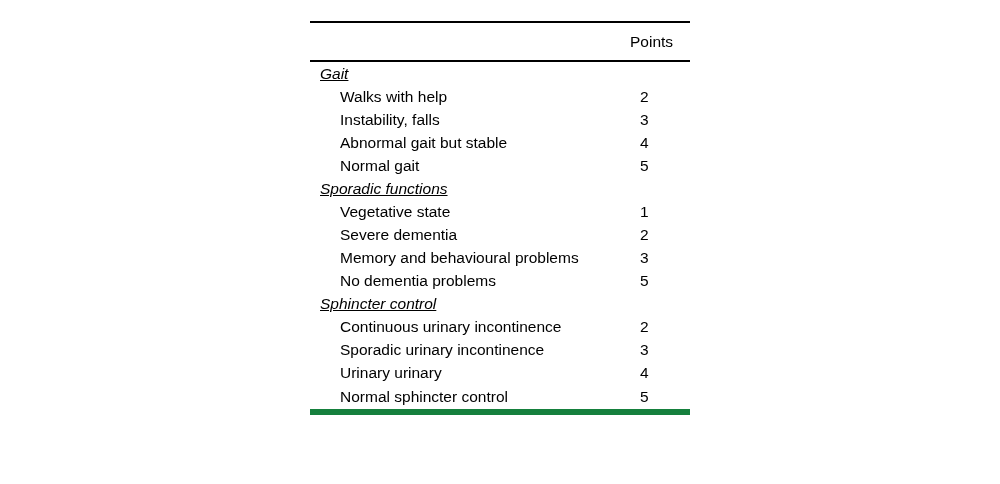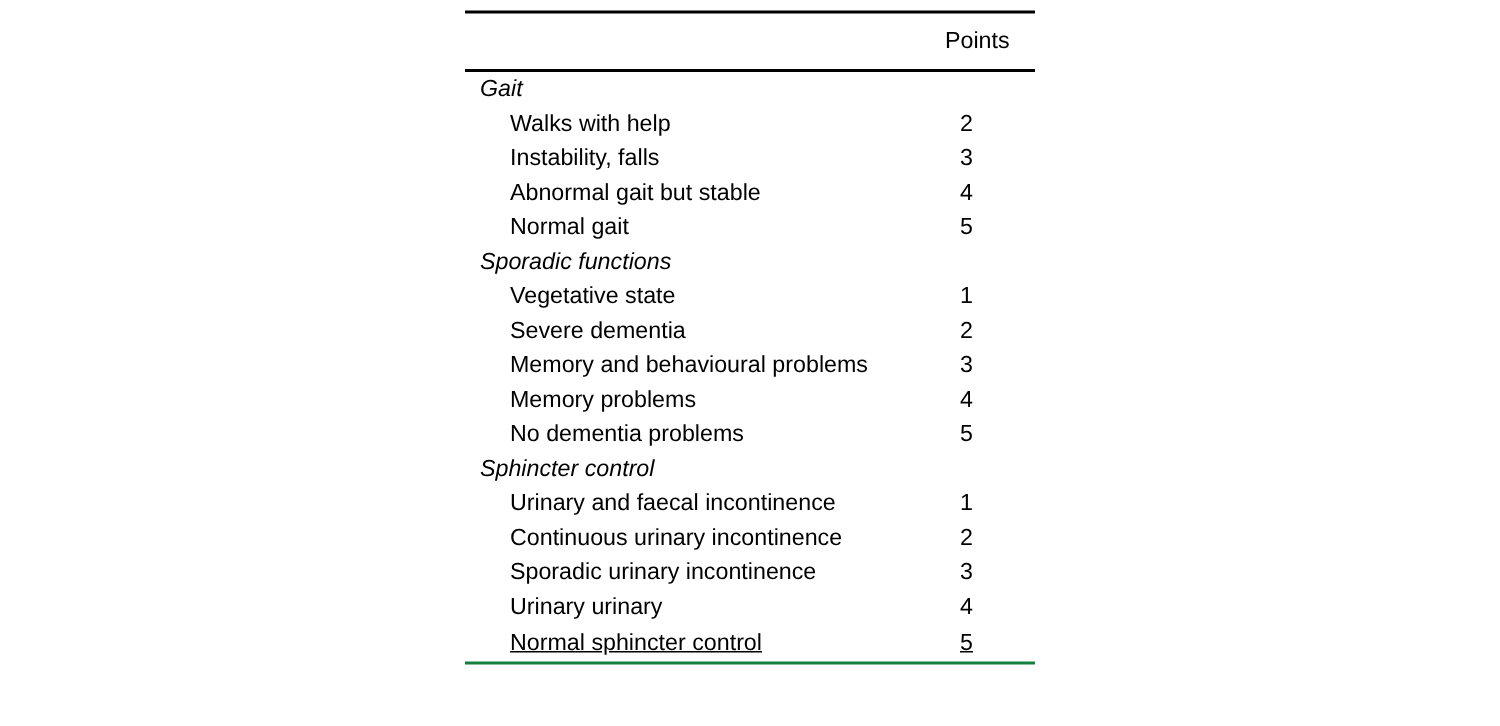--- a/index.html
+++ b/index.html
@@ -13,21 +13,21 @@
     height: 484px;
     font-family: "Liberation Sans", sans-serif;
     color: #000000;
     overflow: hidden;
     position: relative;
   }
 
   #table-wrap {
     position: absolute;
     left: 310px;
-    top: 7px;
+    top: 21px;
     width: 380px;
   }
 
   table.scale-table {
     border-collapse: collapse;
     width: 380px;
     table-layout: fixed;
     font-size: 15.5px;
     line-height: 1;
   }
@@ -57,37 +57,37 @@
     padding: 0;
     height: 23px;
     vertical-align: middle;
     border: 0;
   }
 
   td.section-label {
     font-style: italic;
     padding-left: 10px;
     white-space: nowrap;
+    text-decoration: underline;
   }
 
   td.item-label {
     padding-left: 30px;
     white-space: nowrap;
   }
 
   td.points-cell {
     padding-left: 10px;
     text-align: left;
     white-space: nowrap;
   }
 
   tbody tr.last-row td {
-    border-bottom: 2px solid #15803d;
+    border-bottom: 6px solid #15803d;
     height: 25px;
-    text-decoration: underline;
   }
 </style>
 </head>
 <body>
 
 <div id="table-wrap">
   <table class="scale-table">
     <colgroup>
       <col class="col-label">
       <col class="col-points">
@@ -129,34 +129,26 @@
         </tr>
         <tr>
           <td class="item-label">Severe dementia</td>
           <td class="points-cell">2</td>
         </tr>
         <tr>
           <td class="item-label">Memory and behavioural problems</td>
           <td class="points-cell">3</td>
         </tr>
         <tr>
-          <td class="item-label">Memory problems</td>
-          <td class="points-cell">4</td>
-        </tr>
-        <tr>
           <td class="item-label">No dementia problems</td>
           <td class="points-cell">5</td>
         </tr>
         <tr>
           <td class="section-label">Sphincter control</td>
           <td class="points-cell"></td>
-        </tr>
-        <tr>
-          <td class="item-label">Urinary and faecal incontinence</td>
-          <td class="points-cell">1</td>
         </tr>
         <tr>
           <td class="item-label">Continuous urinary incontinence</td>
           <td class="points-cell">2</td>
         </tr>
         <tr>
           <td class="item-label">Sporadic urinary incontinence</td>
           <td class="points-cell">3</td>
         </tr>
         <tr>

